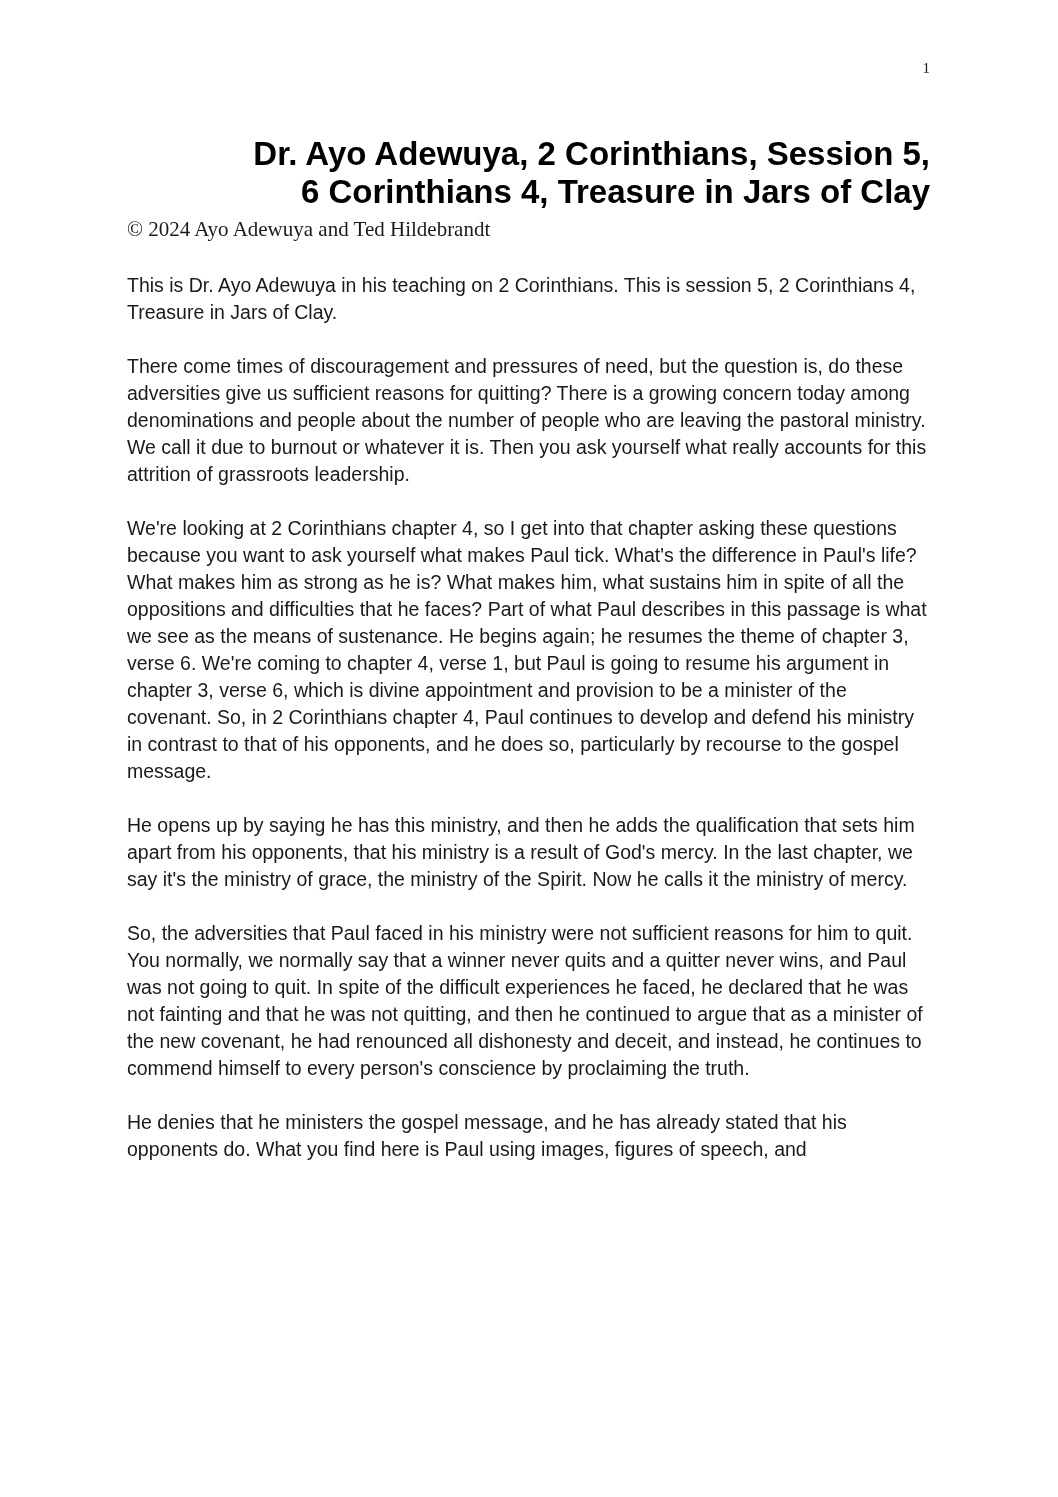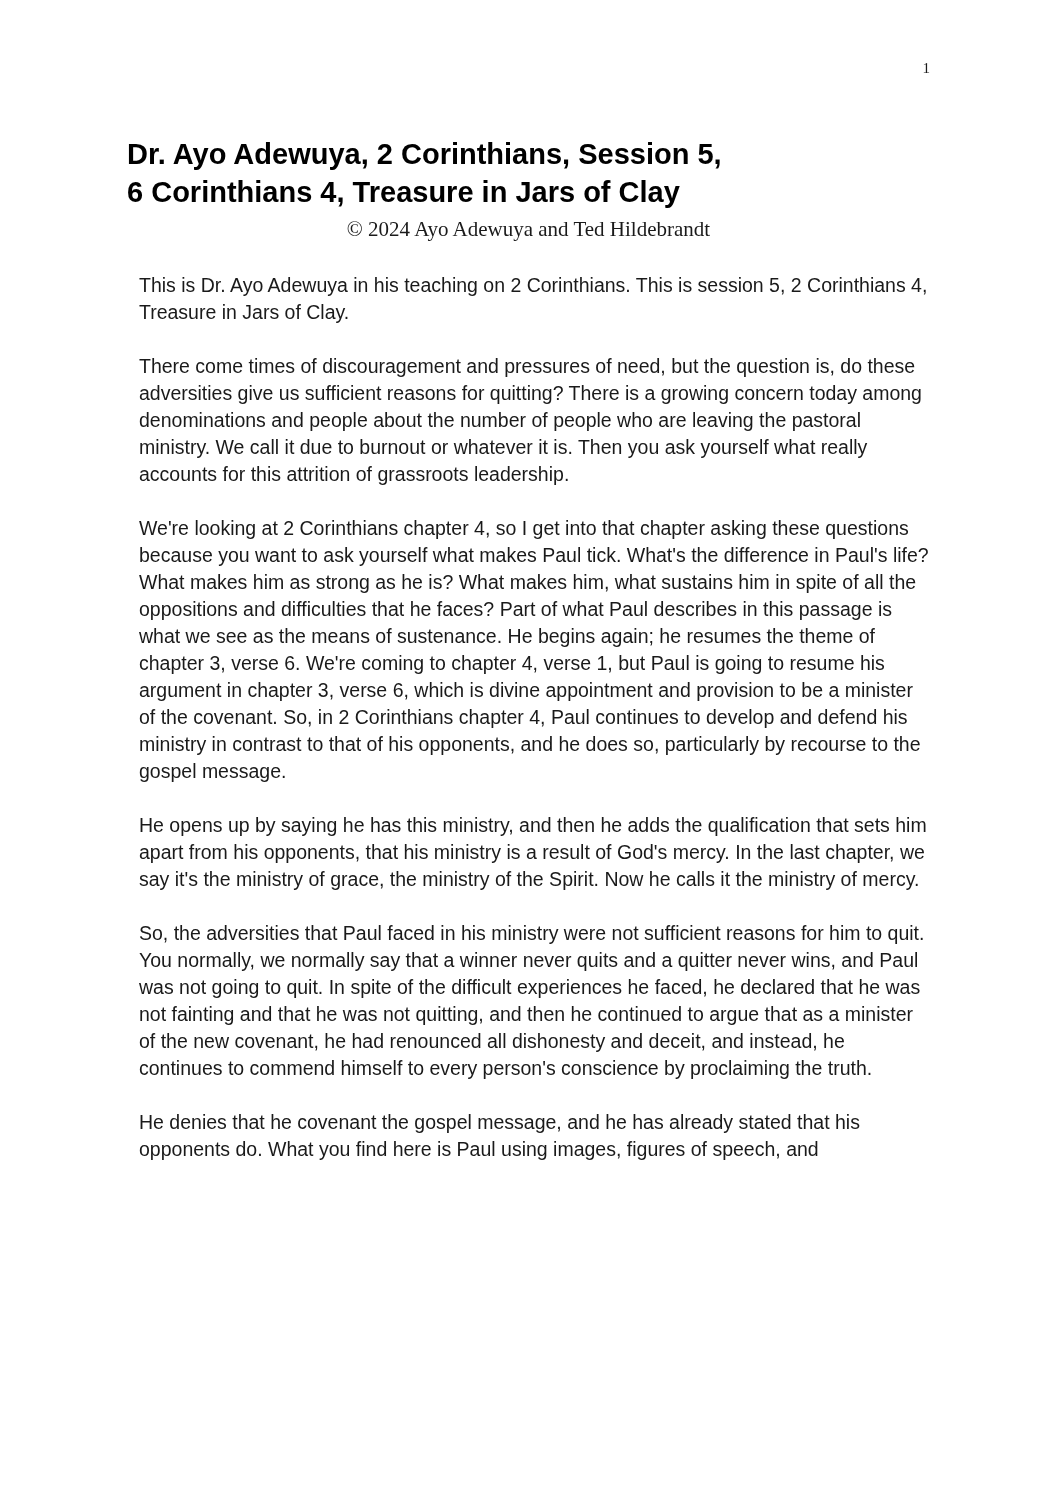--- a/index.html
+++ b/index.html
@@ -21,41 +21,40 @@
   .page-number {
     position: absolute;
     top: 60px;
     right: 128px;
     font-size: 15px;
     color: #1a1a1a;
     font-family: "Liberation Serif", serif;
   }
   .title {
     margin: 80px 0 0 0;
-    text-align: left;
-    font-size: 29px;
+    text-align: right;
+    font-size: 33px;
     font-weight: 700;
     line-height: 38px;
     color: #000000;
     font-family: "Liberation Sans", sans-serif;
   }
   .copyright {
-    text-align: center;
     font-family: "Liberation Serif", serif;
     font-size: 21px;
     color: #1a1a1a;
     margin: 6px 0 0 0;
   }
   .body-text {
     margin-top: 30px;
   }
   .body-para {
     font-size: 19.5px;
     line-height: 27px;
-    margin: 0 0 27px 12px;
+    margin: 0 0 27px 0;
     color: #1a1a1a;
     text-align: left;
   }
 </style>
 </head>
 <body>
 
 <div class="page">
 
   <div class="page-number">1</div>
@@ -66,16 +65,16 @@
   </h1>
 
   <div class="copyright">© 2024 Ayo Adewuya and Ted Hildebrandt</div>
 
   <div class="body-text">
     <p class="body-para">This is Dr. Ayo Adewuya in his teaching on 2 Corinthians. This is session 5, 2 Corinthians 4, Treasure in Jars of Clay.</p>
     <p class="body-para">There come times of discouragement and pressures of need, but the question is, do these adversities give us sufficient reasons for quitting? There is a growing concern today among denominations and people about the number of people who are leaving the pastoral ministry. We call it due to burnout or whatever it is. Then you ask yourself what really accounts for this attrition of grassroots leadership.</p>
     <p class="body-para">We're looking at 2 Corinthians chapter 4, so I get into that chapter asking these questions because you want to ask yourself what makes Paul tick. What's the difference in Paul's life? What makes him as strong as he is? What makes him, what sustains him in spite of all the oppositions and difficulties that he faces? Part of what Paul describes in this passage is what we see as the means of sustenance. He begins again; he resumes the theme of chapter 3, verse 6. We're coming to chapter 4, verse 1, but Paul is going to resume his argument in chapter 3, verse 6, which is divine appointment and provision to be a minister of the covenant. So, in 2 Corinthians chapter 4, Paul continues to develop and defend his ministry in contrast to that of his opponents, and he does so, particularly by recourse to the gospel message.</p>
     <p class="body-para">He opens up by saying he has this ministry, and then he adds the qualification that sets him apart from his opponents, that his ministry is a result of God's mercy. In the last chapter, we say it's the ministry of grace, the ministry of the Spirit. Now he calls it the ministry of mercy.</p>
     <p class="body-para">So, the adversities that Paul faced in his ministry were not sufficient reasons for him to quit. You normally, we normally say that a winner never quits and a quitter never wins, and Paul was not going to quit. In spite of the difficult experiences he faced, he declared that he was not fainting and that he was not quitting, and then he continued to argue that as a minister of the new covenant, he had renounced all dishonesty and deceit, and instead, he continues to commend himself to every person's conscience by proclaiming the truth.</p>
-    <p class="body-para">He denies that he covenant the gospel message, and he has already stated that his opponents do. What you find here is Paul using images, figures of speech, and</p>
+    <p class="body-para">He denies that he ministers the gospel message, and he has already stated that his opponents do. What you find here is Paul using images, figures of speech, and</p>
   </div>
 
 </div>
 
 </body></html>

